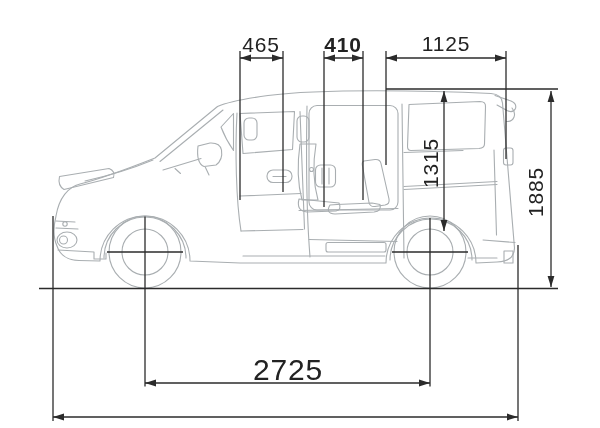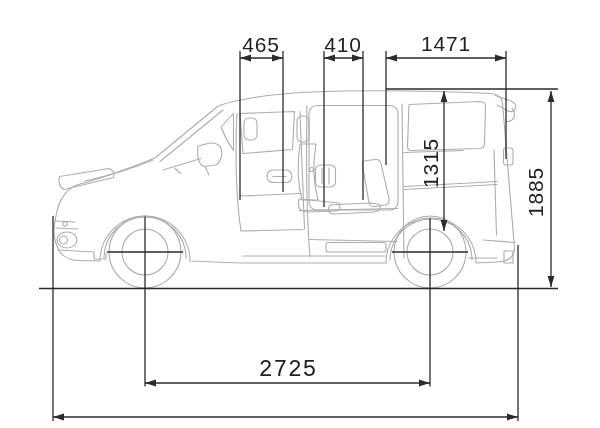--- a/index.html
+++ b/index.html
@@ -25,21 +25,21 @@
   .lbl {
     position: absolute;
     transform: translate(-50%, -50%);
     font-size: 21px;
     letter-spacing: 0.8px;
     color: #222222;
     white-space: nowrap;
     line-height: 1;
   }
   .lbl.rot { transform: translate(-50%, -50%) rotate(-90deg); font-size: 21px; }
-  .lbl.big { font-size: 23px; font-family: Liberation Mono, monospace; }
+  .lbl.big { font-size: 30px; }
 </style>
 </head>
 <body>
 
 <div class="stage">
 
   <svg width="600" height="428" viewBox="0 0 600 428">
     <defs>
       <marker id="arr" viewBox="0 0 12 8" refX="11.4" refY="4" markerWidth="12" markerHeight="8" orient="auto-start-reverse" markerUnits="userSpaceOnUse">
         <path class="arrhead" d="M0.4,0.6 L11.4,4 L0.4,7.4 Z"></path>
@@ -164,19 +164,19 @@
 
       <g>
         <line x1="53" y1="216" x2="53" y2="421"></line>
         <line x1="518" y1="245" x2="518" y2="421"></line>
         <line x1="53" y1="417" x2="518" y2="417" marker-start="url(#arr)" marker-end="url(#arr)"></line>
       </g>
     </g>
   </svg>
 
   <div class="lbl" style="left:261px; top:44px;">465</div>
-  <div class="lbl" style="left:343px; top:44px;">410</div>
-  <div class="lbl" style="left:446px; top:43px;">1471</div>
+  <div class="lbl" style="left:343px; top:44px;font-weight:bold;">410</div>
+  <div class="lbl" style="left:446px; top:43px;">1125</div>
   <div class="lbl rot" style="left:430px; top:163px;">1315</div>
   <div class="lbl rot" style="left:535px; top:192px;">1885</div>
   <div class="lbl big" style="left:288px; top:370px;">2725</div>
 
 </div>
 
 </body></html>

